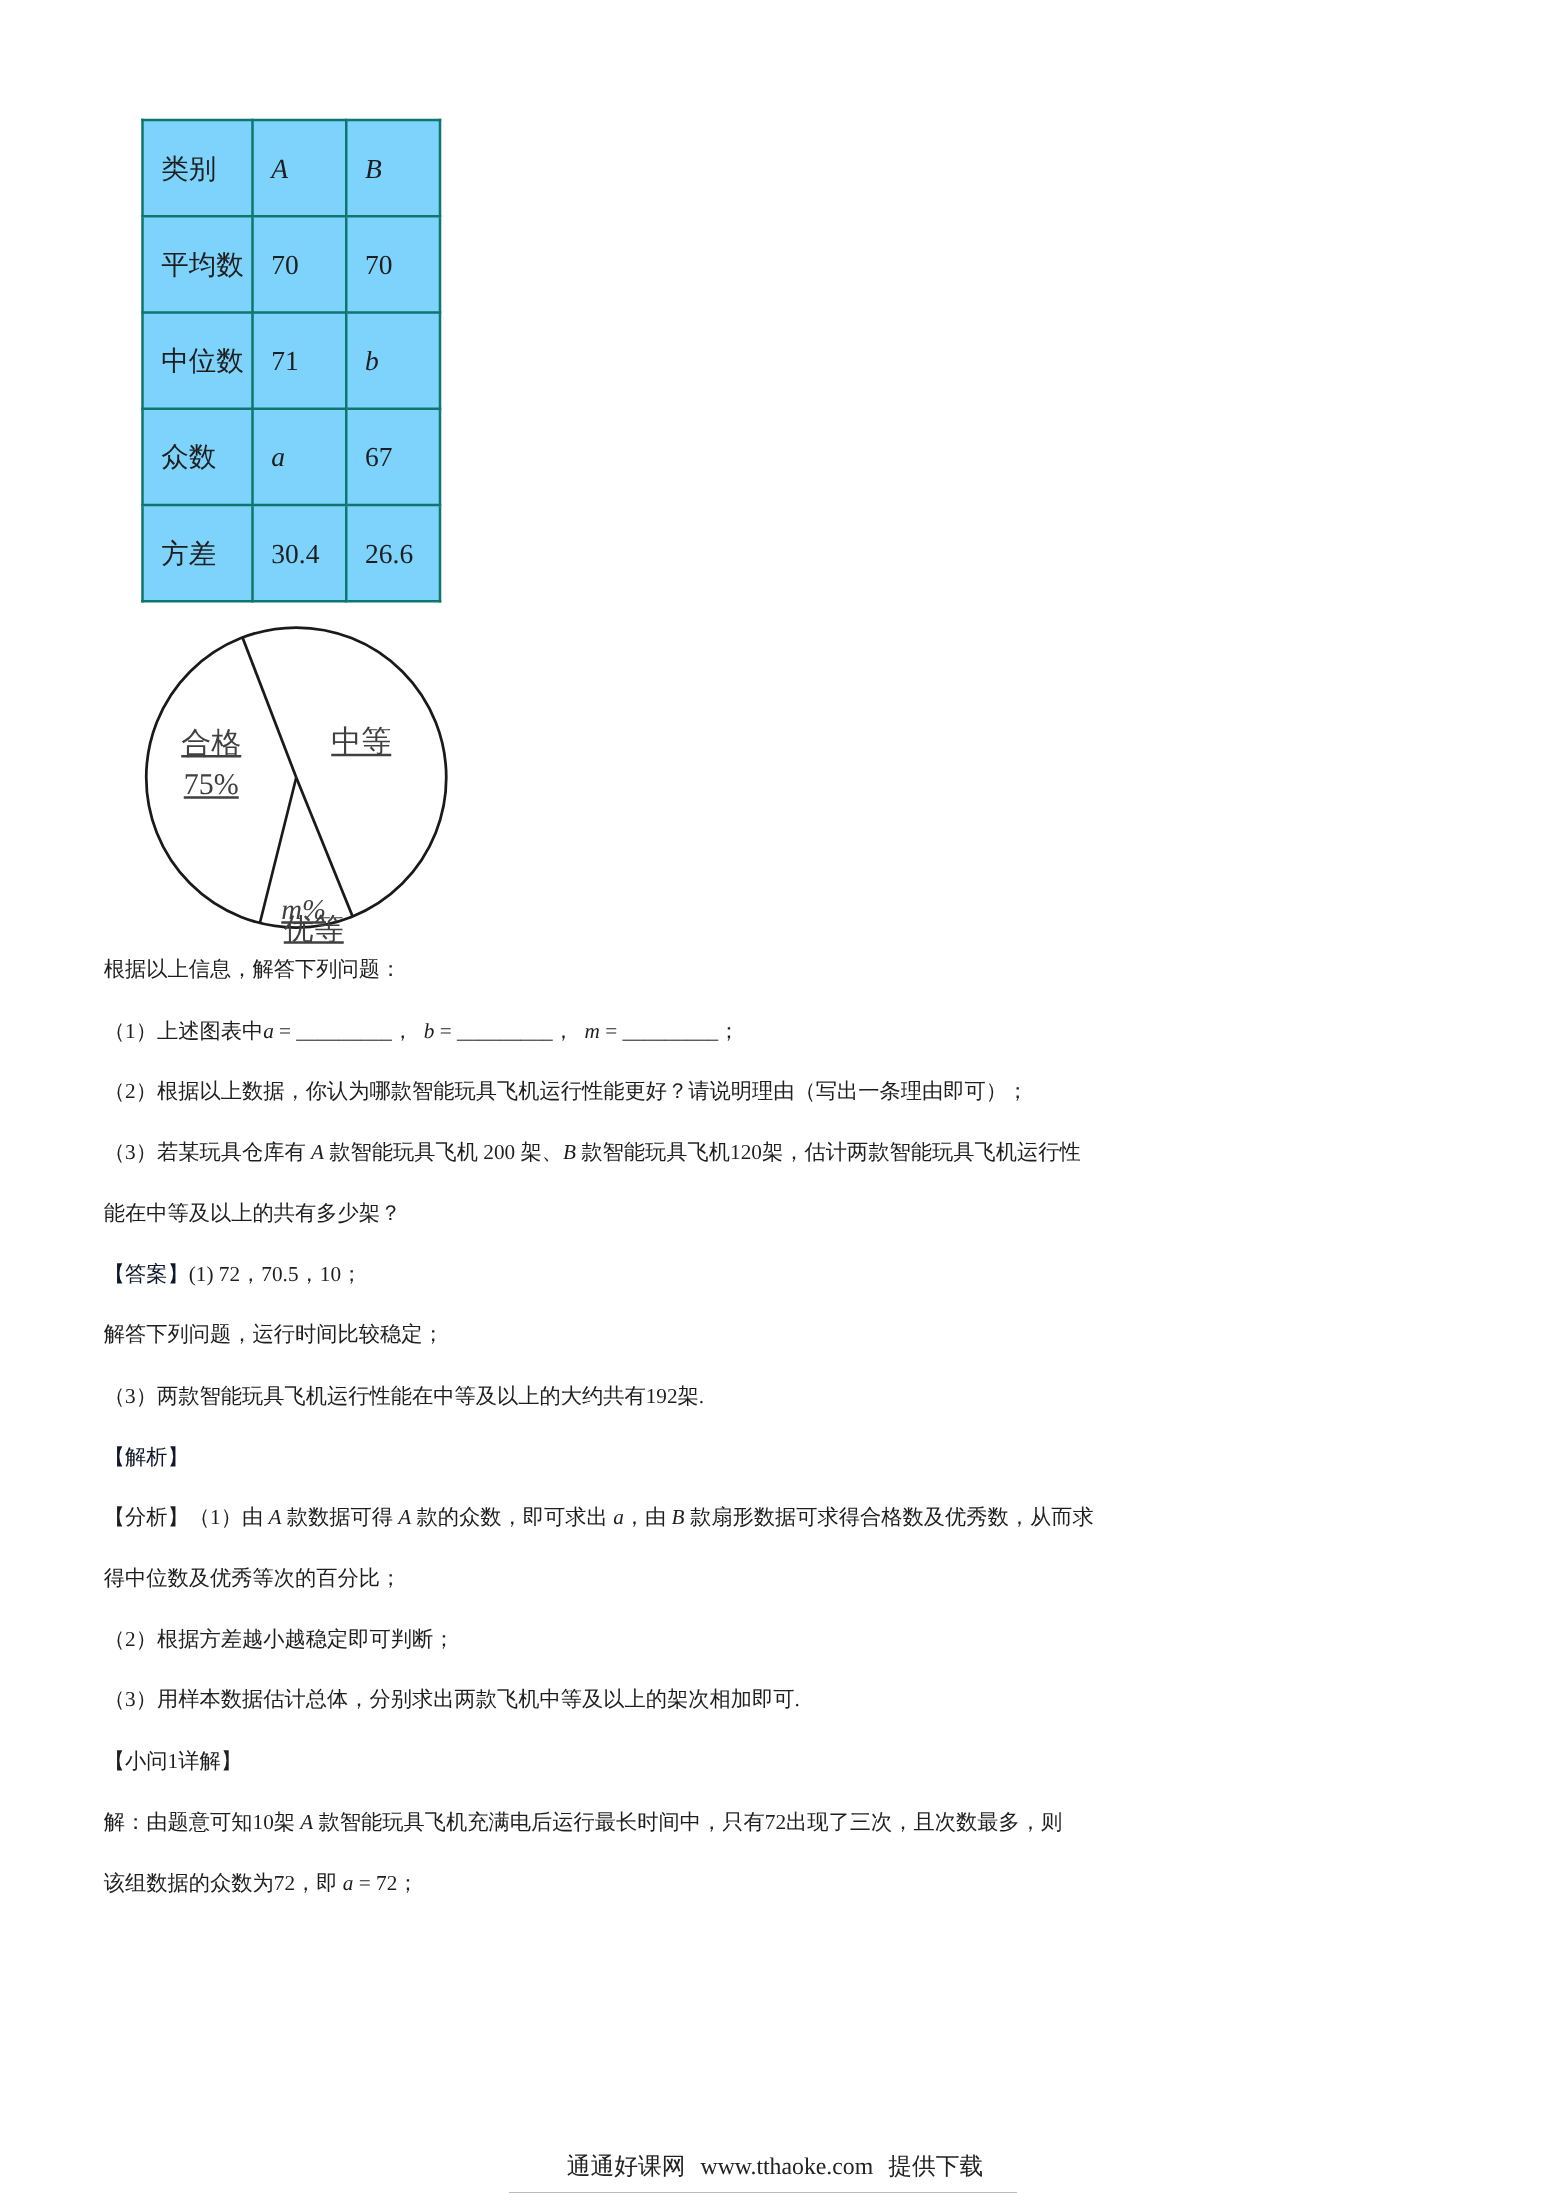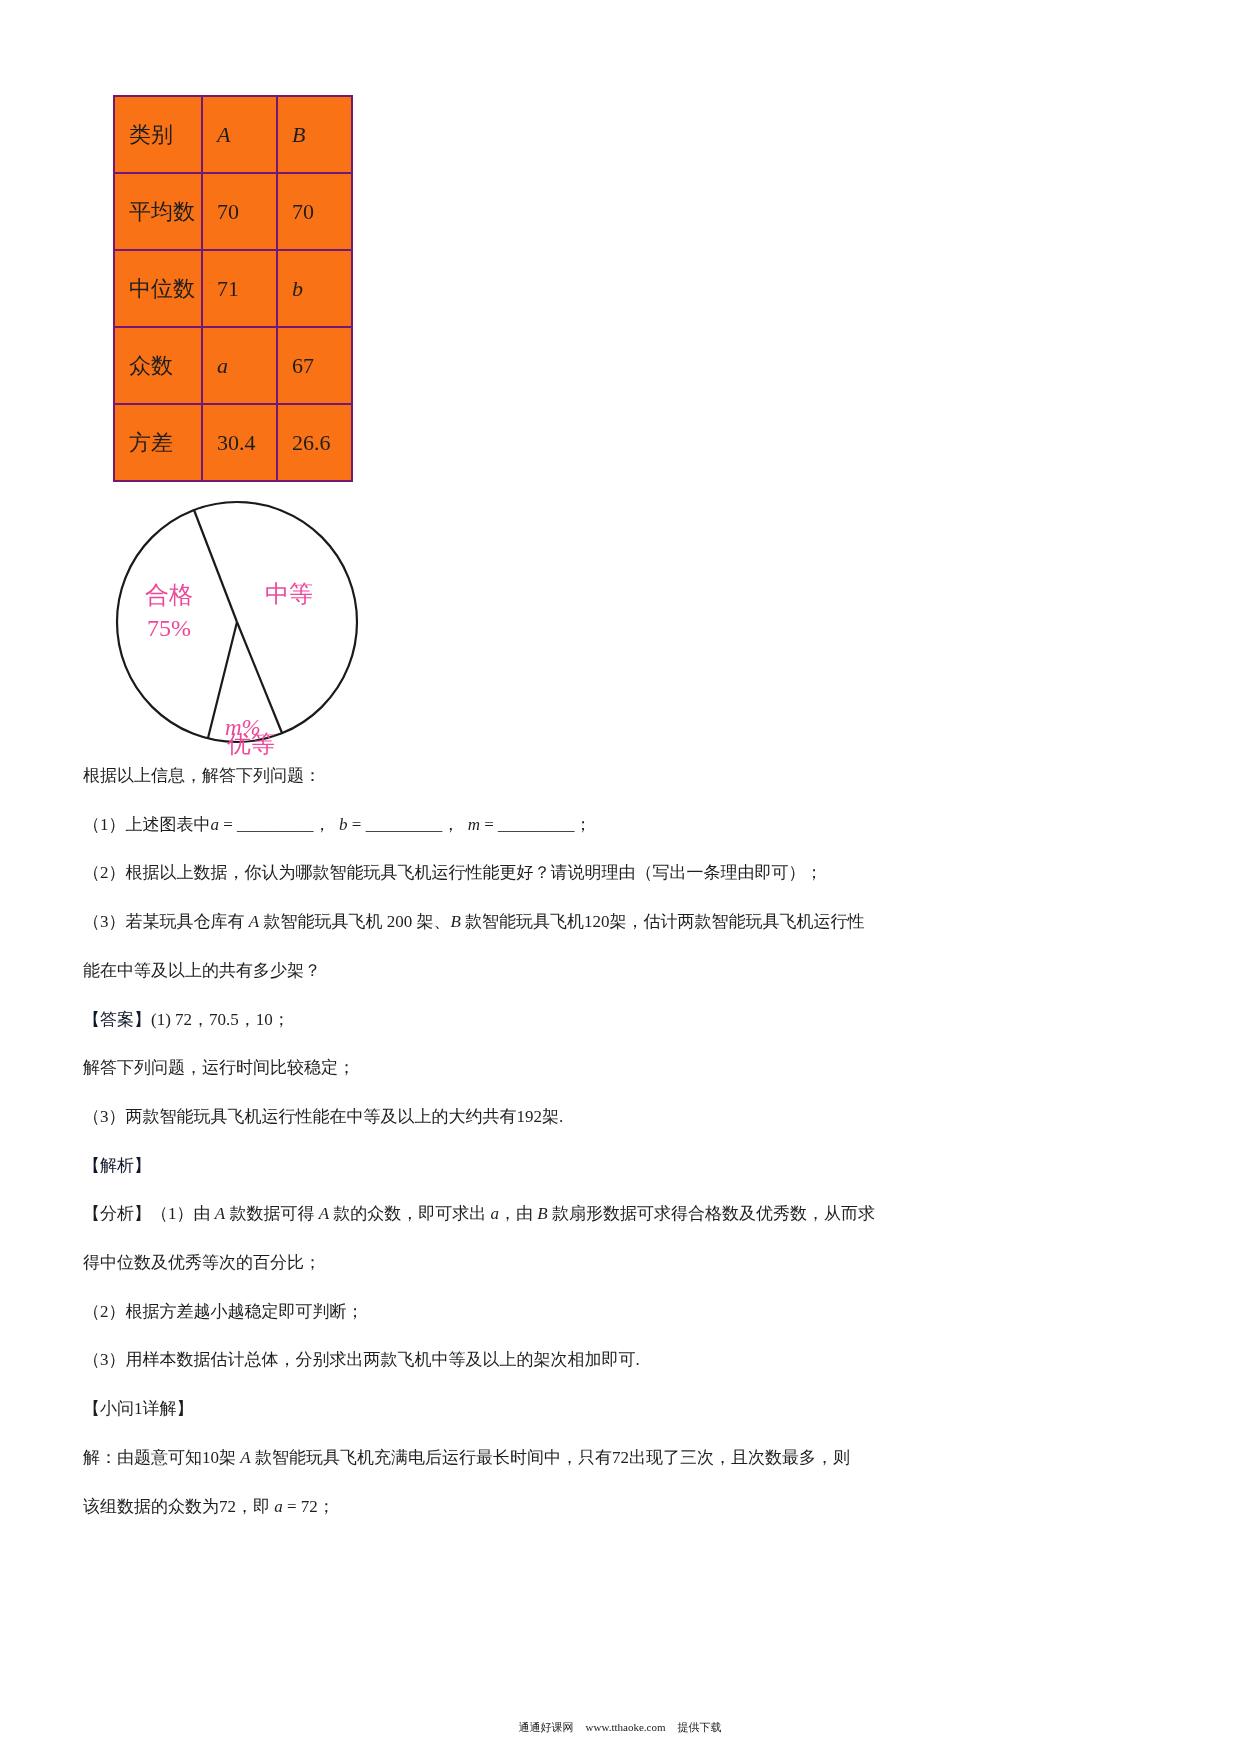--- a/index.html
+++ b/index.html
@@ -13,62 +13,63 @@
     overflow:hidden;
   }
 
   
   .stat-table {
     position:absolute; left:113px; top:95px;
     border-collapse:collapse;
     table-layout:fixed;
   }
   .stat-table th, .stat-table td {
-    border:2px solid #701a75;
+    border:2px solid #0f766e;
     height:75px;
     padding:0 0 0 14px;
     font-size:22px;
     font-weight:normal;
     text-align:left;
     vertical-align:middle;
-    background:#f97316;
+    background:#7dd3fc;
   }
   .stat-table th { width:72px; }
   .stat-table td { width:59px; }
   .var { font-style:italic; font-family:"Liberation Serif",serif; }
 
   
   .pie-wrap { position:absolute; left:107px; top:492px; width:262px; height:260px; }
   .pie-wrap svg { position:absolute; left:0; top:0; }
   .pie-label {
     position:absolute;
     font-size:24px;
-    color:#ec4899;
+    color:#404040;
     white-space:nowrap;
     line-height:1;
+    text-decoration:underline;
   }
   .pie-label.italic-label { font-style:italic; font-size:23px; }
 
   
   .content {
     position:absolute; left:83px; top:752px; width:1110px;
   }
   .content p.line {
     margin:0;
     font-size:17px;
     line-height:48.7px;
     white-space:pre;
   }
   .tag { color:#0f172a; }
 
   
   .footer {
     position:absolute; left:0; top:1720px; width:100%;
     text-align:center;
-    font-size:11px;
+    font-size:19px;
     color:#222;
     white-space:pre;
   }
   .footer span { margin:0 6px; }
 </style>
 </head>
 <body>
 
 <div class="page">
 

